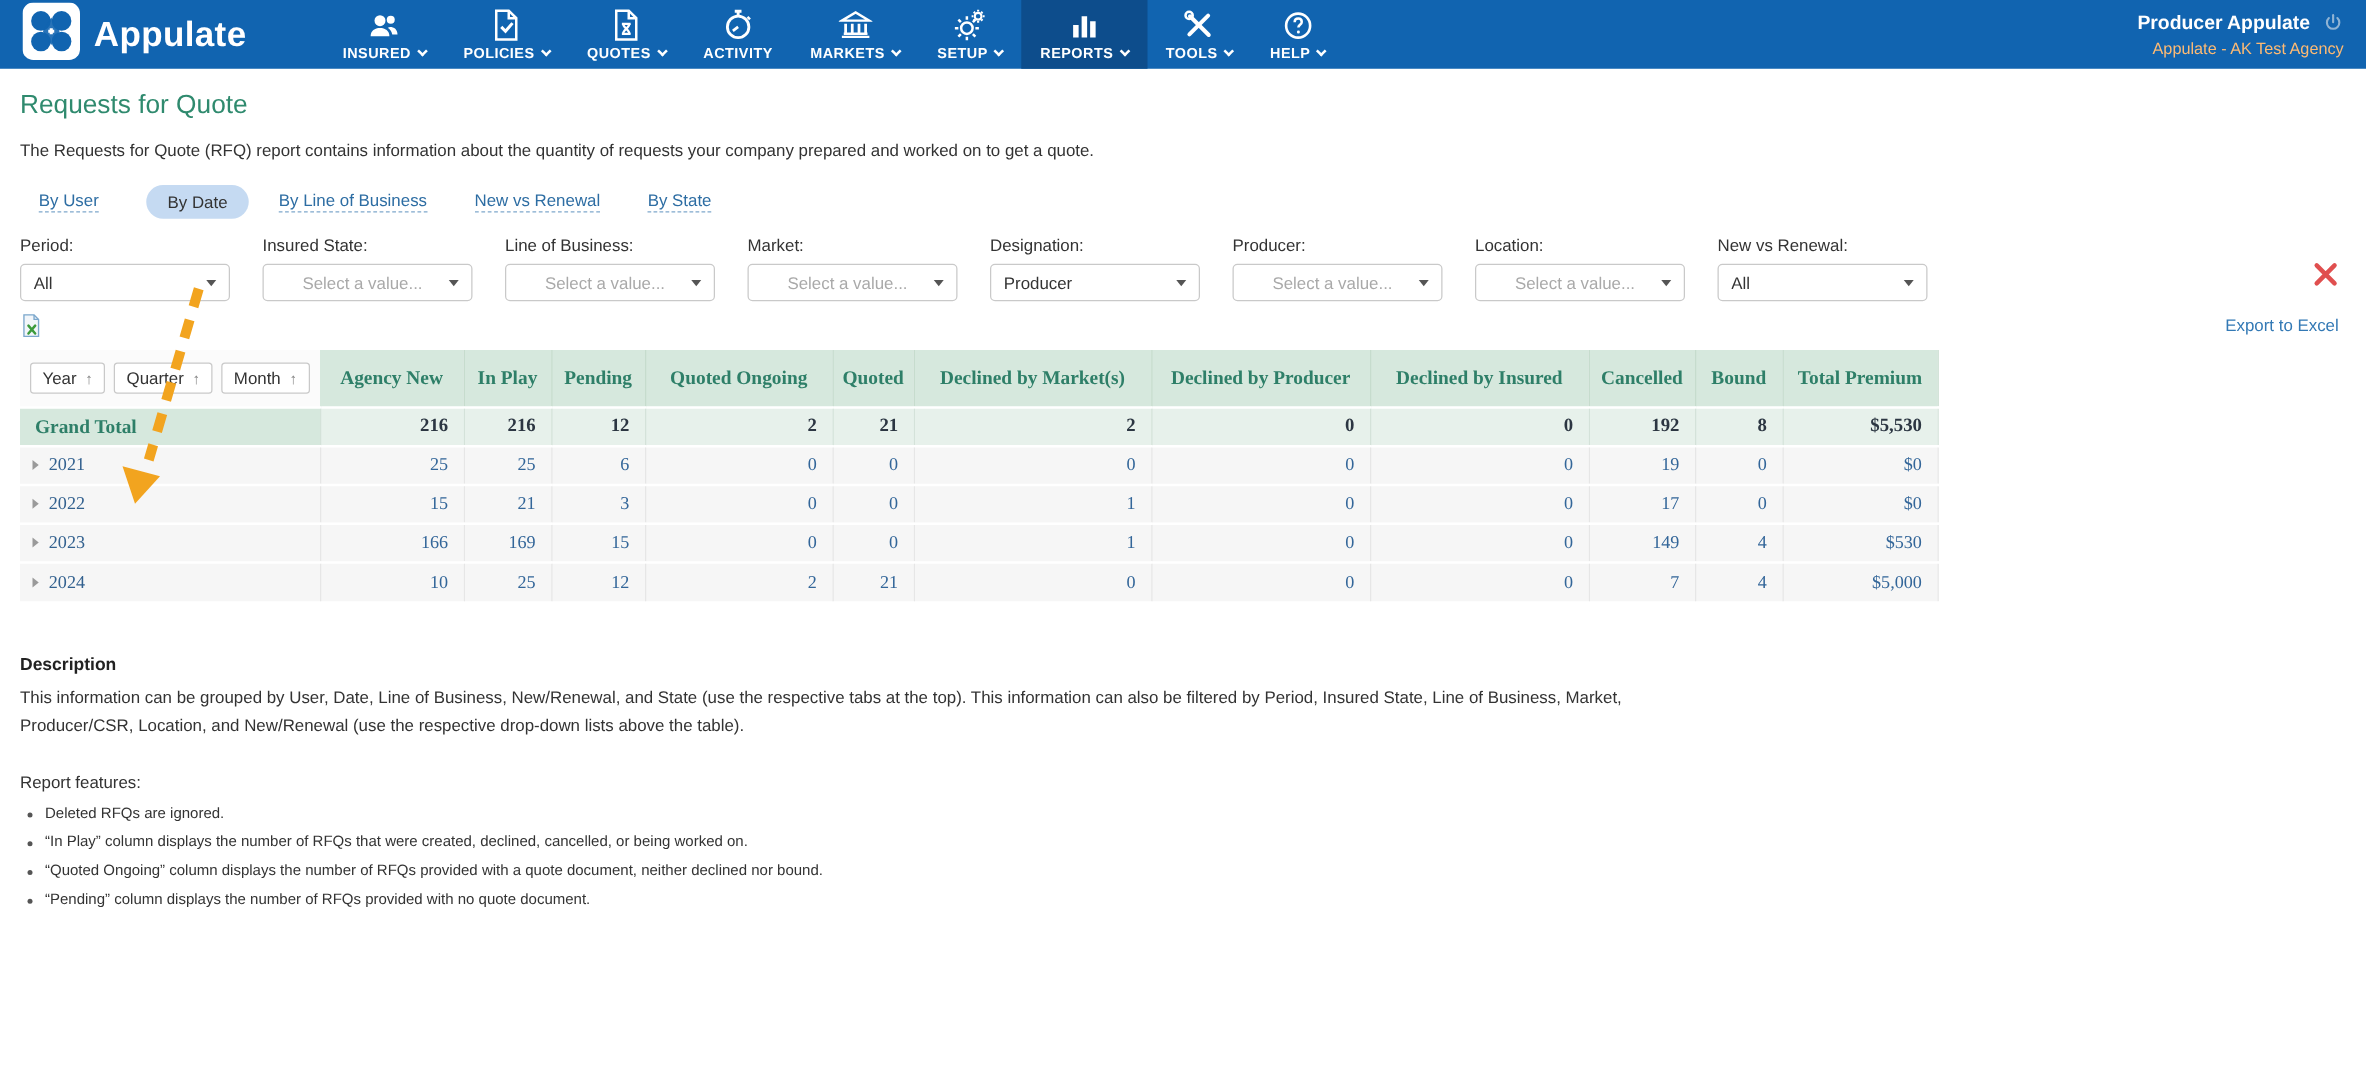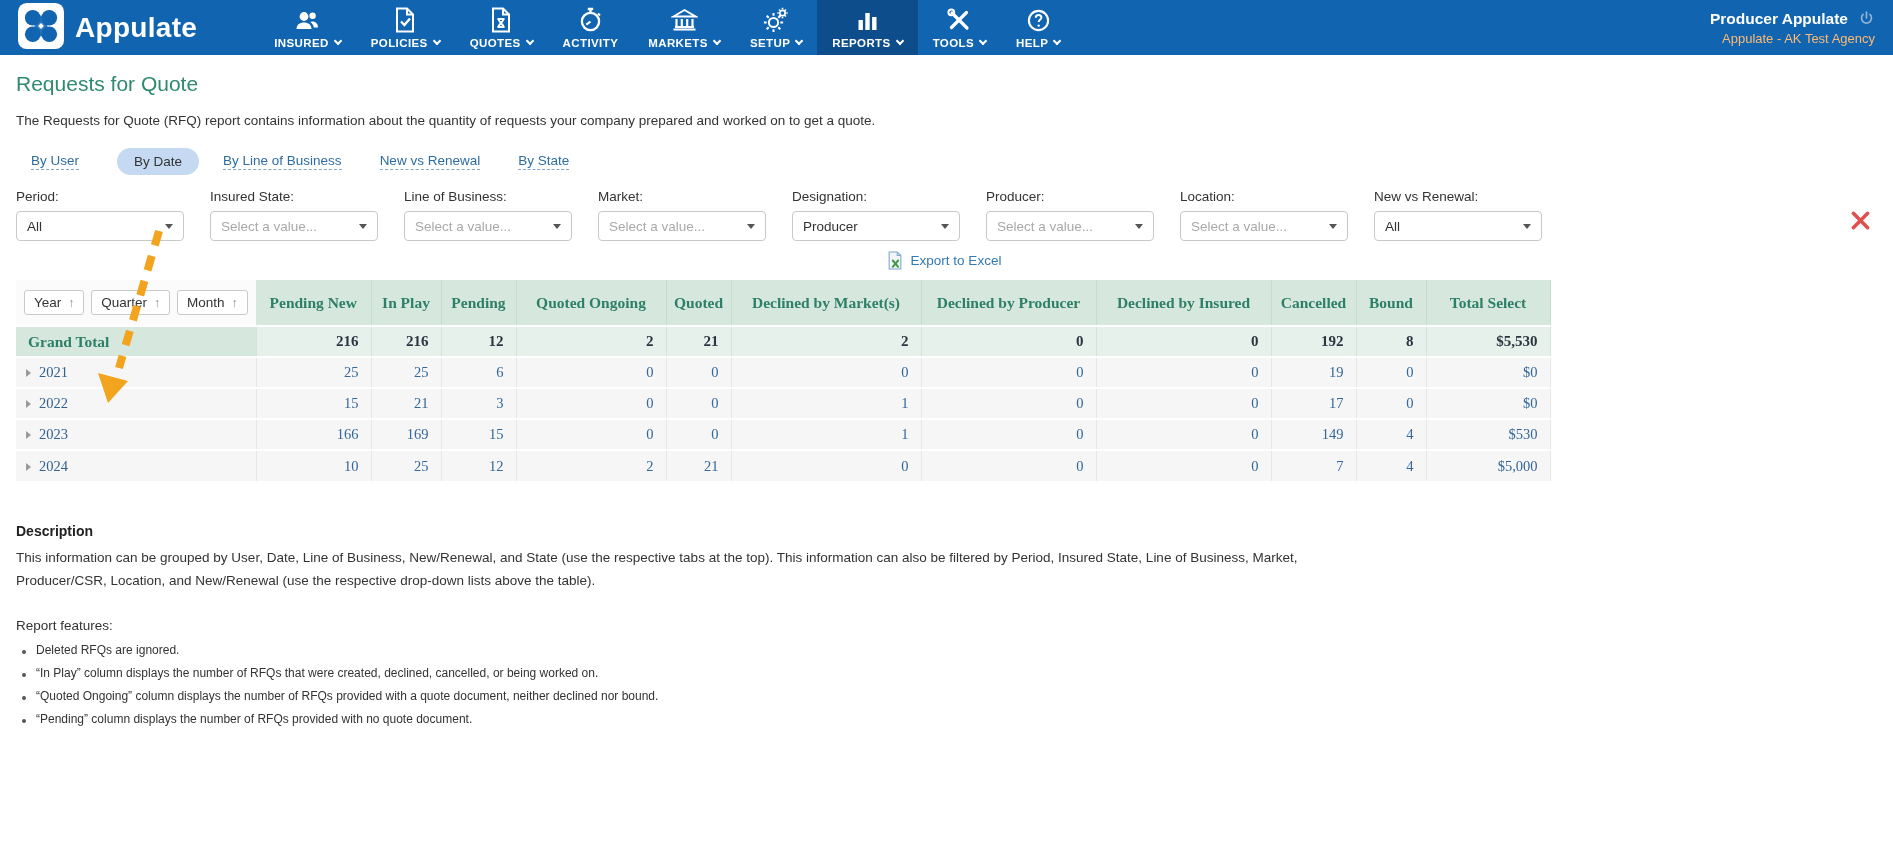--- a/index.html
+++ b/index.html
@@ -37,25 +37,25 @@
     cursor:pointer;margin-right:38px;padding-bottom:1px;}
   .tab-pill{background:var(--pill-bg);border-radius:14px;padding:6px 17px;font-size:13.5px;
     color:#333;cursor:default;margin-right:24px;}
   
   .filters{display:flex;margin-top:14px;}
   .filter{width:178px;margin-right:16px;}
   .filter-label{font-size:13.5px;color:#333;}
   .selectbox{margin-top:7px;width:168px;height:30px;border:1px solid #c9c9c9;border-radius:4px;
     background:#fff;display:flex;align-items:center;padding:0 10px;cursor:pointer;font-size:13.5px;}
   .selectbox .val{flex:1;white-space:nowrap;overflow:hidden;color:#333;}
-  .selectbox .val.ph{color:#a9a9a9;}
+  .selectbox .val.ph{color:#a9a9a9;text-align:center;}
   .dd-caret{width:0;height:0;border-left:4px solid transparent;border-right:4px solid transparent;
     border-top:5px solid #555;}
   .clear-x{margin-left:auto;margin-right:6px;align-self:flex-end;margin-bottom:6px;cursor:pointer;}
-  .export-row{display:flex;justify-content:center;align-items:center;margin-top:10px;padding-right:6px;}
+  .export-row{display:flex;justify-content:space-between;align-items:center;margin-top:10px;padding-right:6px;}
   .export-link{color:#3379b5;font-size:13.5px;margin-left:7px;cursor:pointer;}
   
   table.rfq{border-collapse:collapse;margin-top:10px;table-layout:fixed;width:1534px;
     font-family:"Liberation Serif","DejaVu Serif",serif;}
   .rfq th{background:var(--th-bg);color:var(--th-text);font-size:15.5px;font-weight:bold;
     height:46px;text-align:center;border-right:1px solid #c6dccd;}
   .rfq th.label-h{background:#fbfbfb;border-right:none;text-align:left;padding-left:8px;}
   .group-btn{display:inline-flex;align-items:center;background:#fff;border:1px solid #c9c9c9;
     border-radius:3px;padding:4px 9px;margin-right:7px;cursor:pointer;
     font-family:"Liberation Sans",sans-serif;font-size:13.5px;font-weight:normal;color:#333;}
@@ -352,31 +352,31 @@
           <th class="label-h"><span class="group-btn">
               <span>Year</span>
               <span class="arrow">↑</span>
             </span><span class="group-btn">
               <span>Quarter</span>
               <span class="arrow">↑</span>
             </span><span class="group-btn">
               <span>Month</span>
               <span class="arrow">↑</span>
             </span></th>
-          <th>Pending New</th>
+          <th>Agency New</th>
           <th>In Play</th>
           <th>Pending</th>
           <th>Quoted Ongoing</th>
           <th>Quoted</th>
           <th>Declined by Market(s)</th>
           <th>Declined by Producer</th>
           <th>Declined by Insured</th>
           <th>Cancelled</th>
           <th>Bound</th>
-          <th>Total Select</th>
+          <th>Total Premium</th>
         </tr>
       </thead>
       <tbody>
         <tr class="grand">
           <td class="rowlabel">Grand Total</td>
           <td>216</td>
           <td>216</td>
           <td>12</td>
           <td>2</td>
           <td>21</td>

